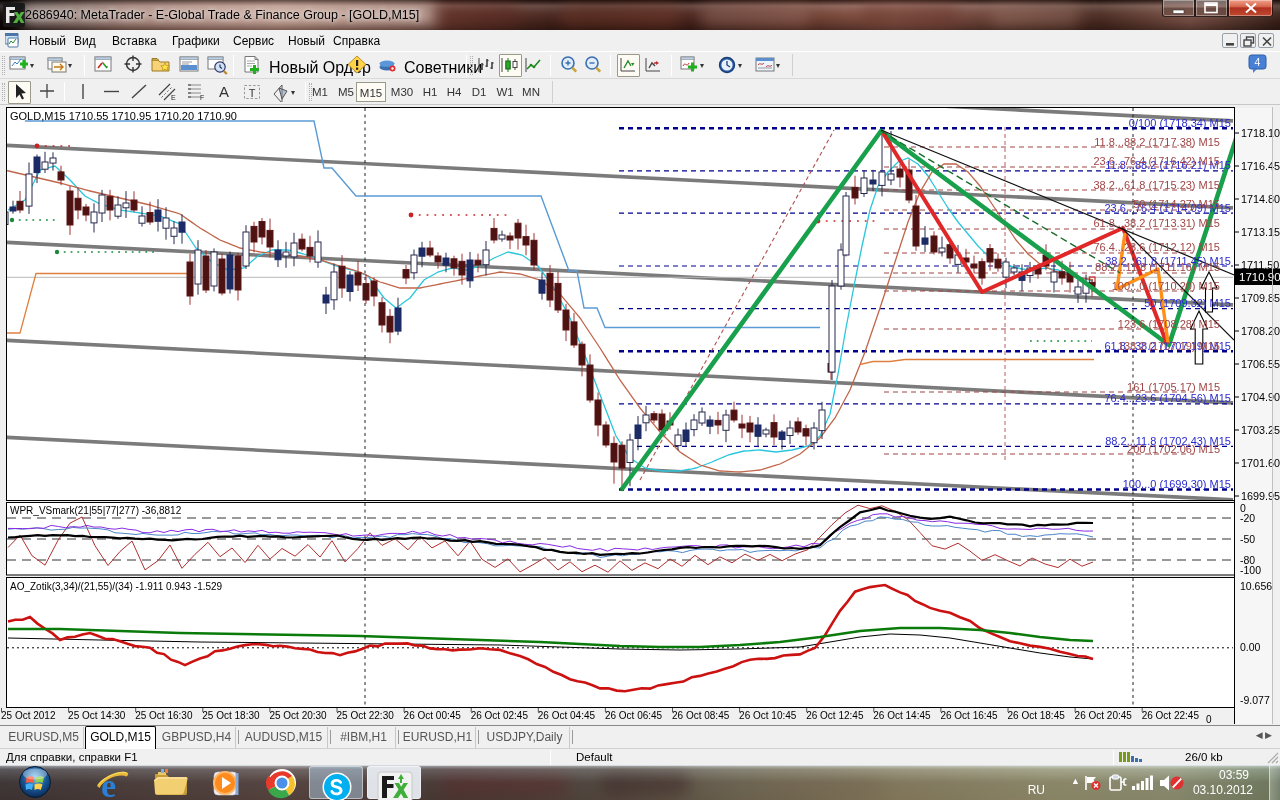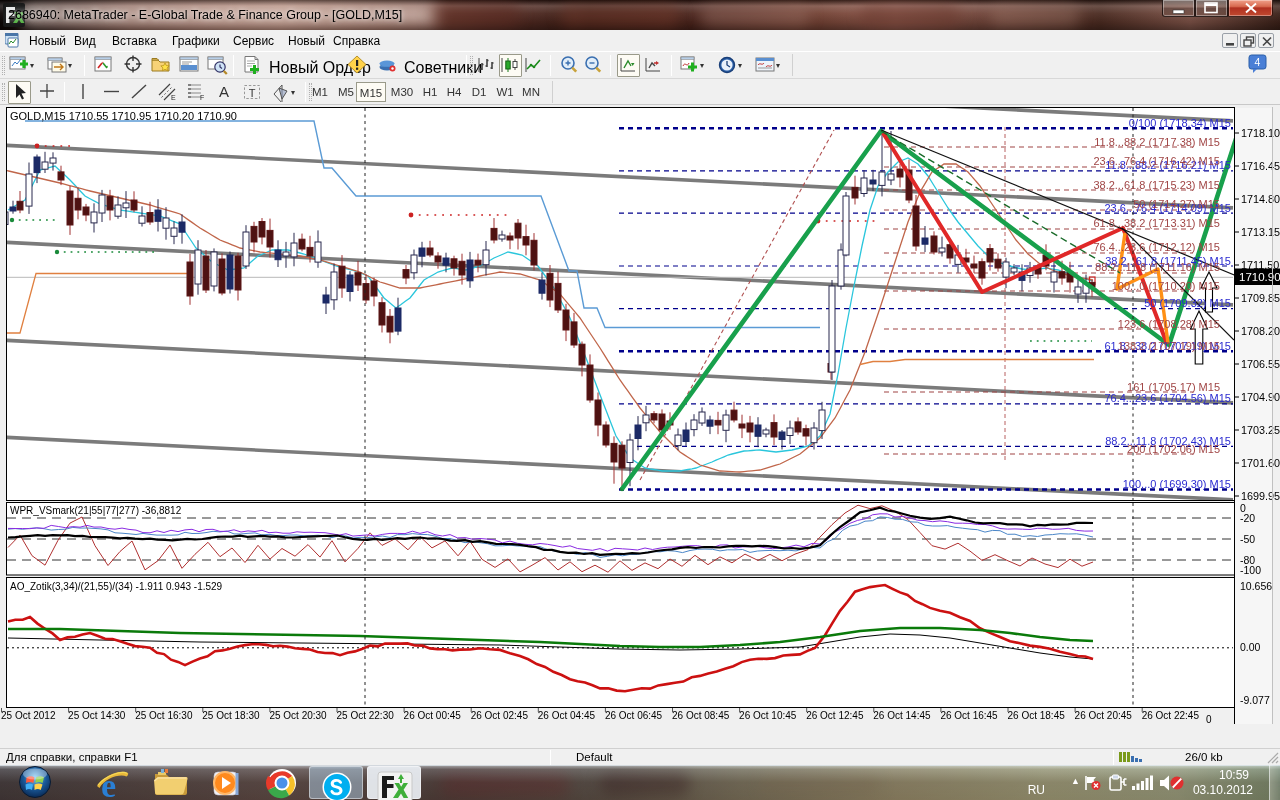--- a/index.html
+++ b/index.html
@@ -2,21 +2,21 @@
 <html><head><meta charset="utf-8"><style>
 *{margin:0;padding:0;box-sizing:border-box}
 html,body{width:1280px;height:800px;overflow:hidden;font-family:"Liberation Sans",sans-serif}
 #root{position:relative;width:1280px;height:800px;background:#f0f0f0}
 #titlebar{position:absolute;left:0;top:0;width:1280px;height:30px;overflow:hidden;
  background:linear-gradient(90deg,#0d0605 0%,#2a1410 4%,#6a4035 10%,#8a5a4c 16%,#9a6a5a 22%,#7a4a3c 30%,#5a3028 38%,#3a1c14 46%,#4a241c 54%,#6a3a2c 62%,#8a564a 70%,#6a4035 78%,#4a2a20 86%,#7a5045 93%,#3a2018 100%);}
 #titlebar:before{content:"";position:absolute;left:0;top:0;width:100%;height:100%;
  background:linear-gradient(180deg,rgba(0,0,0,.55) 0%,rgba(255,255,255,.18) 20%,rgba(255,255,255,.05) 45%,rgba(0,0,0,.12) 75%,rgba(0,0,0,.35) 100%);}
 .smear{position:absolute;border-radius:12px;filter:blur(7px)}
 #fxlogo{position:absolute;left:3px;top:3px}
-#titletext{position:absolute;left:8px;top:8px;font-size:12.5px;color:#000;white-space:nowrap;text-shadow:0 0 4px rgba(255,255,255,.75),0 0 8px rgba(255,255,255,.55)}
+#titletext{position:absolute;left:25px;top:8px;font-size:12.5px;color:#000;white-space:nowrap;text-shadow:0 0 4px rgba(255,255,255,.75),0 0 8px rgba(255,255,255,.55)}
 #winbtns{position:absolute;right:7px;top:0;display:flex}
 .wb{width:33px;height:17px;background:linear-gradient(180deg,rgba(255,255,255,.35),rgba(160,140,130,.25) 45%,rgba(60,40,35,.35) 50%,rgba(120,90,80,.3));
  border:1px solid rgba(20,10,8,.8);border-top:none;box-shadow:inset 0 0 0 1px rgba(255,255,255,.35)}
 .wbclose{background:linear-gradient(180deg,#f0a08a 0%,#d86a50 40%,#b03020 50%,#c04a30 100%)}
 #menubar{position:absolute;left:0;top:30px;width:1280px;height:22px;background:#f0f0f0;border-bottom:1px solid #fff;font-size:12px;color:#000}
 #menubar>span{position:absolute;top:4px}
 .mdibtn{position:absolute;top:3px;width:16px;height:15px;background:#f0f0f0;border:1px solid #9aa0a8;border-radius:2px}
 #tb1{position:absolute;left:0;top:52px;width:1280px;height:27px;background:#f0f0f0;border-bottom:1px solid #d8d8d8}
 #tb2{position:absolute;left:0;top:79px;width:1280px;height:26px;background:#f0f0f0;border-bottom:1px solid #c8c8c8}
 .tbtn{position:absolute;top:2px;height:23px;padding:1px}
@@ -766,20 +766,35 @@
 <rect x="6.5" y="502.5" width="1228" height="72.5"></rect>
 <rect x="6.5" y="577.5" width="1228" height="130"></rect>
 
 </g>
 <line x1="1234.5" y1="108" x2="1234.5" y2="724" stroke="#000" stroke-width="1"></line>
       <line x1="1272.5" y1="107" x2="1272.5" y2="724" stroke="#c0c0c0" stroke-width="1"></line>
 <text x="10" y="120" font-size="11" fill="#000">GOLD,M15  1710.55 1710.95 1710.20 1710.90</text>
 <text x="10" y="514" font-size="10" fill="#000">WPR_VSmark(21|55|77|277) -36,8812</text>
 <text x="10" y="590" font-size="10" fill="#000">AO_Zotik(3,34)/(21,55)/(34) -1.911 0.943 -1.529</text>
 </svg>
+<div id="tabbar">
+ <div class="tab" style="left:4px;width:80px">EURUSD,M5</div>
+ <div class="tab active" style="left:85px;width:71px">GOLD,M15</div>
+ <div class="tab" style="left:158px;width:78px">GBPUSD,H4</div>
+ <div class="tab" style="left:240px;width:88px">AUDUSD,M15</div>
+ <div class="tab" style="left:332px;width:64px">#IBM,H1</div>
+ <div class="tab" style="left:400px;width:76px">EURUSD,H1</div>
+ <div class="tab" style="left:480px;width:90px">USDJPY,Daily</div>
+ <div class="tabsep" style="left:238px"></div>
+      <div class="tabsep" style="left:330px"></div>
+ <div class="tabsep" style="left:398px"></div>
+      <div class="tabsep" style="left:478px"></div>
+ <div class="tabsep" style="left:572px"></div>
+ <div style="position:absolute;right:8px;top:4px;color:#555;font-size:9px">◀ ▶</div>
+</div>
 <div id="statusbar">
  <span style="position:absolute;left:6px;top:2px">Для справки, справки F1</span>
  <div class="stsep" style="left:550px"></div>
  <span style="position:absolute;left:576px;top:2px">Default</span>
  <div class="stsep" style="left:1113px"></div>
  <svg width="26" height="12" style="position:absolute;left:1119px;top:2px">
         <g>
  <rect x="0" y="1" width="3" height="10" fill="#7a9a1a"></rect>
           <rect x="4" y="1" width="3" height="10" fill="#7a9a1a"></rect>
  <rect x="8" y="1" width="3" height="10" fill="#7a9a1a"></rect>
@@ -892,16 +907,16 @@
   <rect x="9" y="6" width="3" height="9"></rect>
           <rect x="13.5" y="3" width="3" height="12"></rect>
           <rect x="18" y="0.5" width="3" height="14.5"></rect>
         </g>
  </svg>
  <svg width="26" height="18" style="position:absolute;right:95px;top:9px" viewBox="0 0 26 18">
   <path d="M1 6 h4 l5 -4.5 v15 L5 12 H1 Z" fill="#fff"></path>
   <circle cx="18" cy="9" r="6.5" fill="#e03030"></circle>
         <path d="M13.8 13.5 l8.5 -8.8" stroke="#fff" stroke-width="1.8"></path>
  </svg>
- <span class="trtext" style="right:31px;top:3px">10:59</span>
+ <span class="trtext" style="right:31px;top:3px">03:59</span>
  <span class="trtext" style="right:27px;top:18px">03.10.2012</span>
  <div id="showdesk"></div>
 </div>
   </div>
 </body></html>

